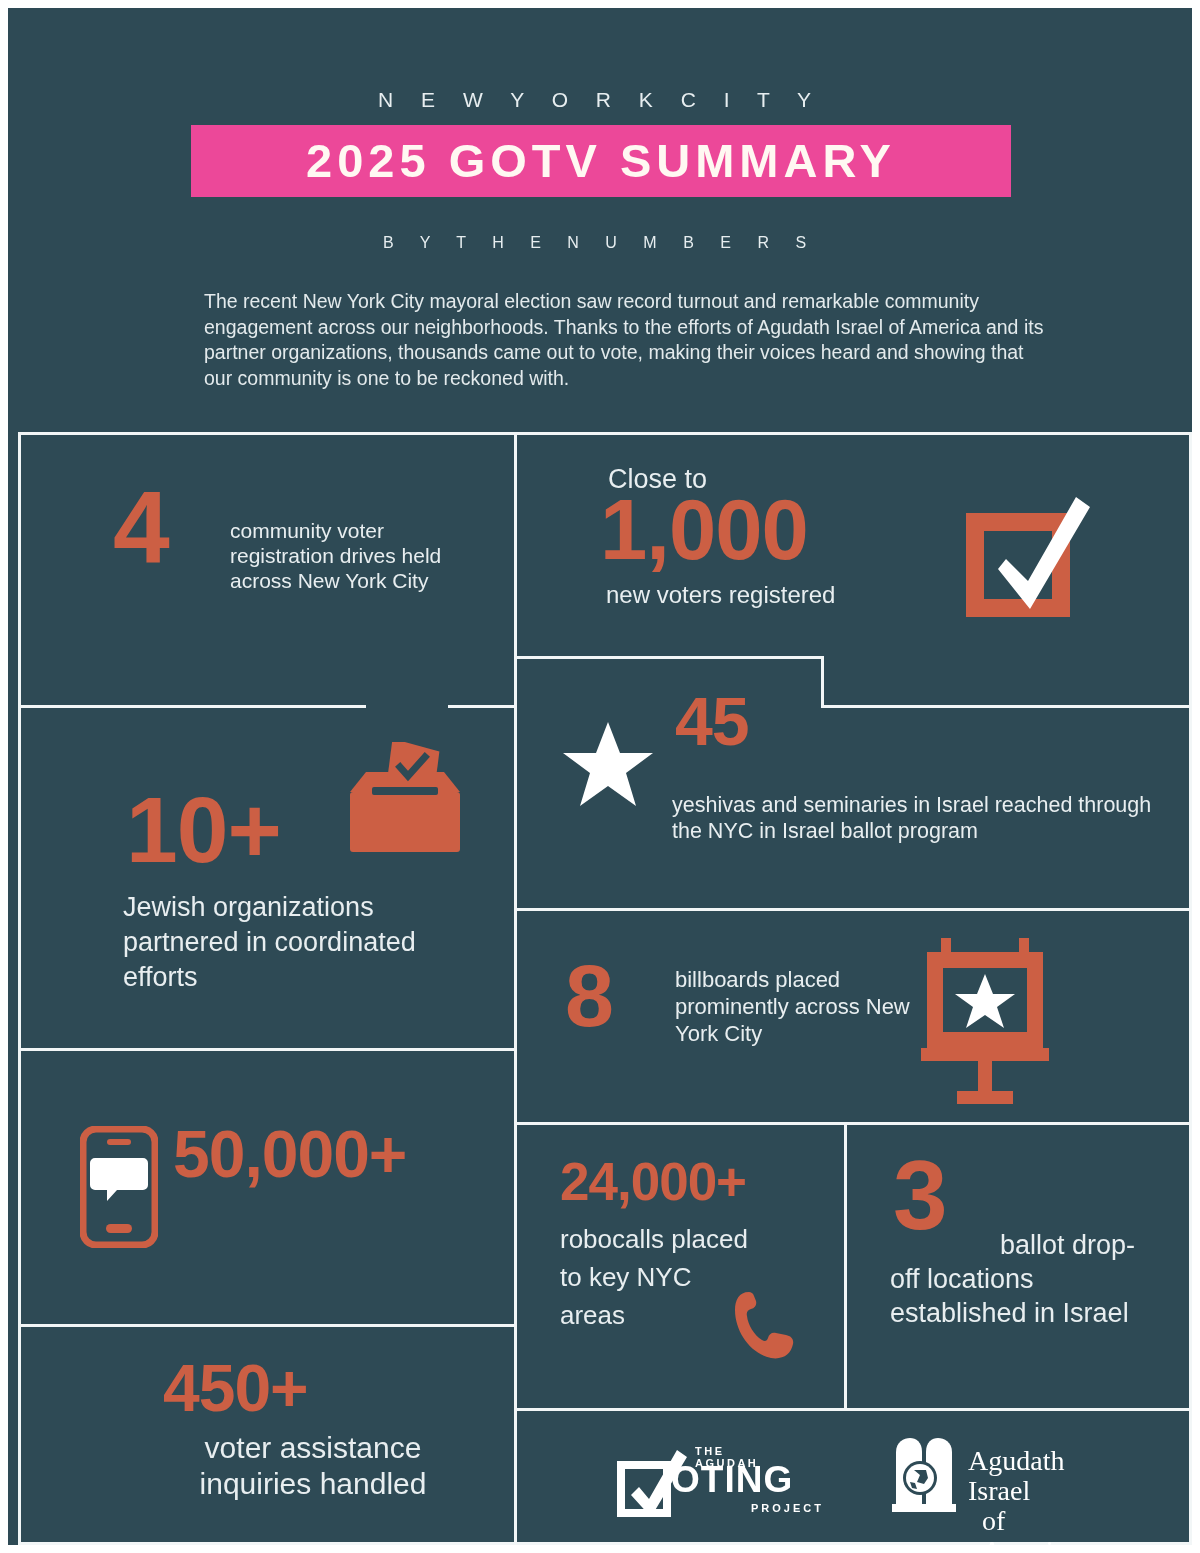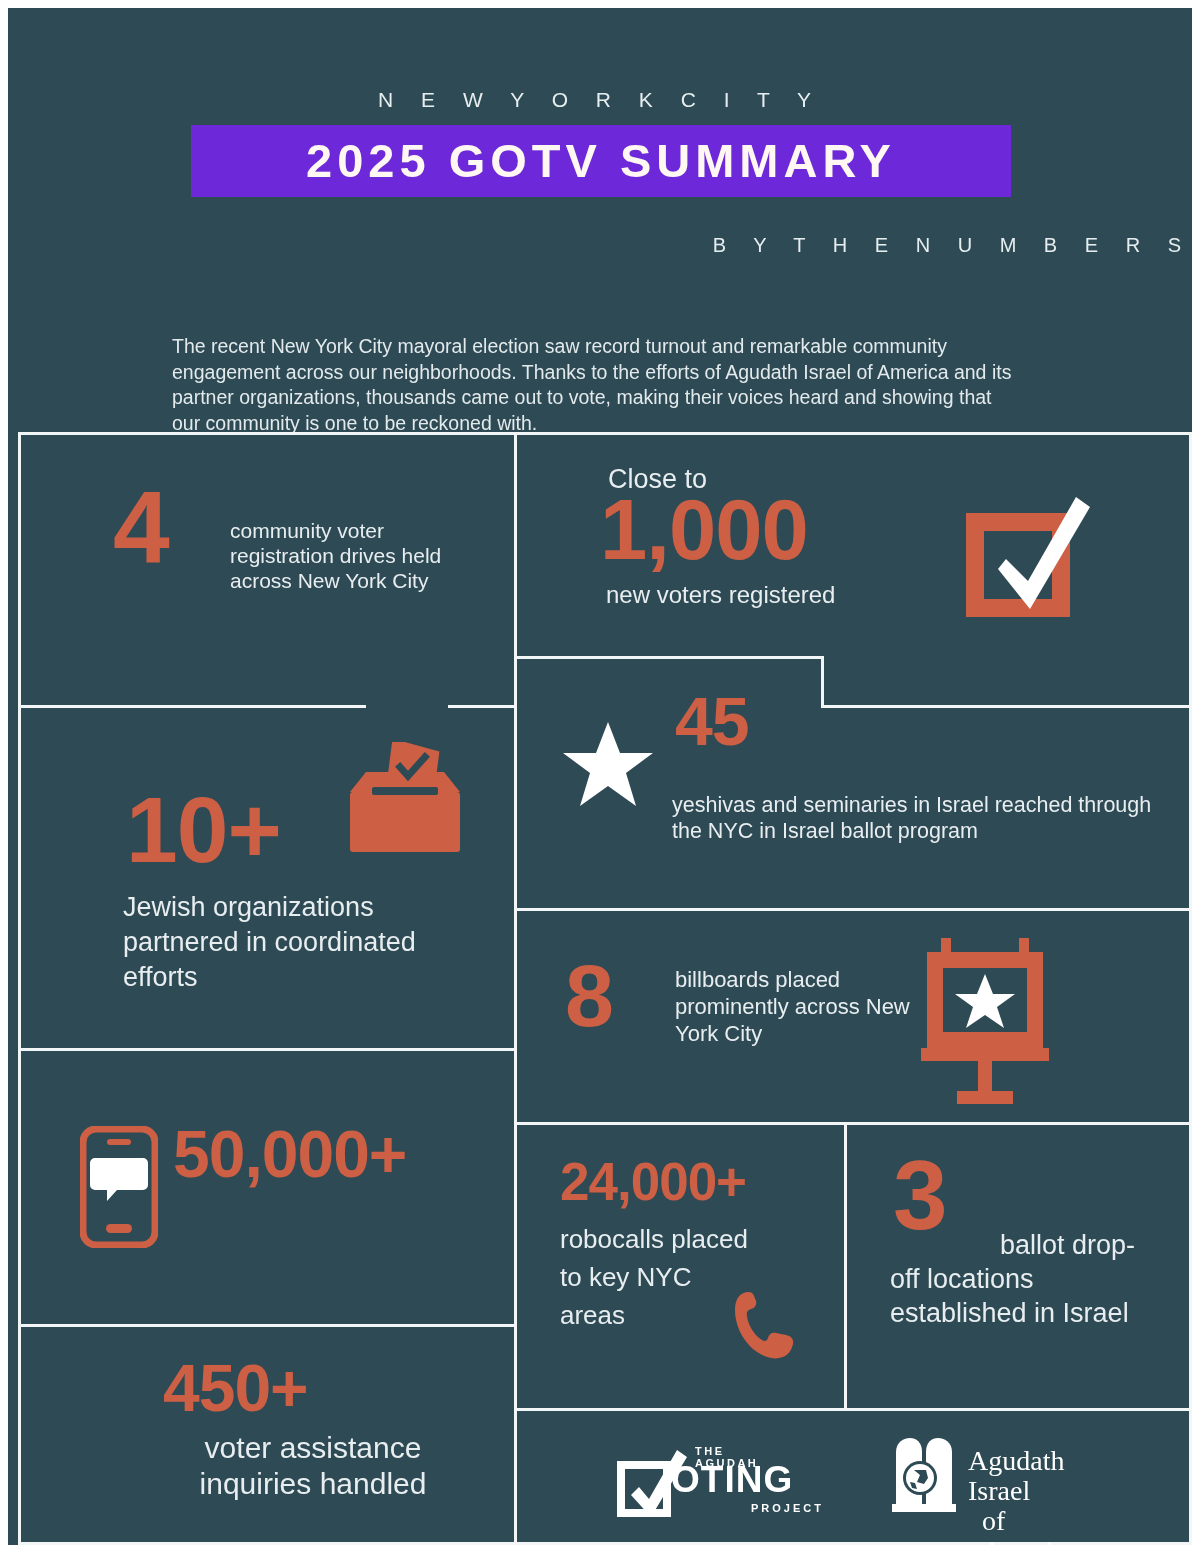--- a/index.html
+++ b/index.html
@@ -40,51 +40,50 @@
     font-size: 21px;
     letter-spacing: 11px;
     font-weight: 400;
   }
   .title-bar {
     position: absolute;
     left: 183px;
     top: 117px;
     width: 820px;
     height: 72px;
-    background: #6d28d9;
+    background: #ec4899;
   }
   .title-bar span {
     display: block;
     text-align: center;
     color: #FFF8F2;
     font-size: 47px;
     font-weight: bold;
     letter-spacing: 5px;
     line-height: 72px;
   }
   .subeyebrow {
     position: absolute;
     left: 0; top: 226px;
     width: 1184px;
-    text-align: right;
+    text-align: center;
     color: #E7EEF0;
-    font-size: 20px;
+    font-size: 16px;
     letter-spacing: 11px;
     font-weight: 400;
   }
   .intro {
     position: absolute;
-    left: 164px;
+    left: 196px;
     top: 281px;
     width: 846px;
     color: #E3EAEC;
     font-size: 19.5px;
     line-height: 25.5px;
     font-weight: 400;
-    margin-top: 45px;
   }
 
   
   .ln {
     position: absolute;
     background: #F2F6F7;
   }
 
   
   .cell { position: absolute; }

